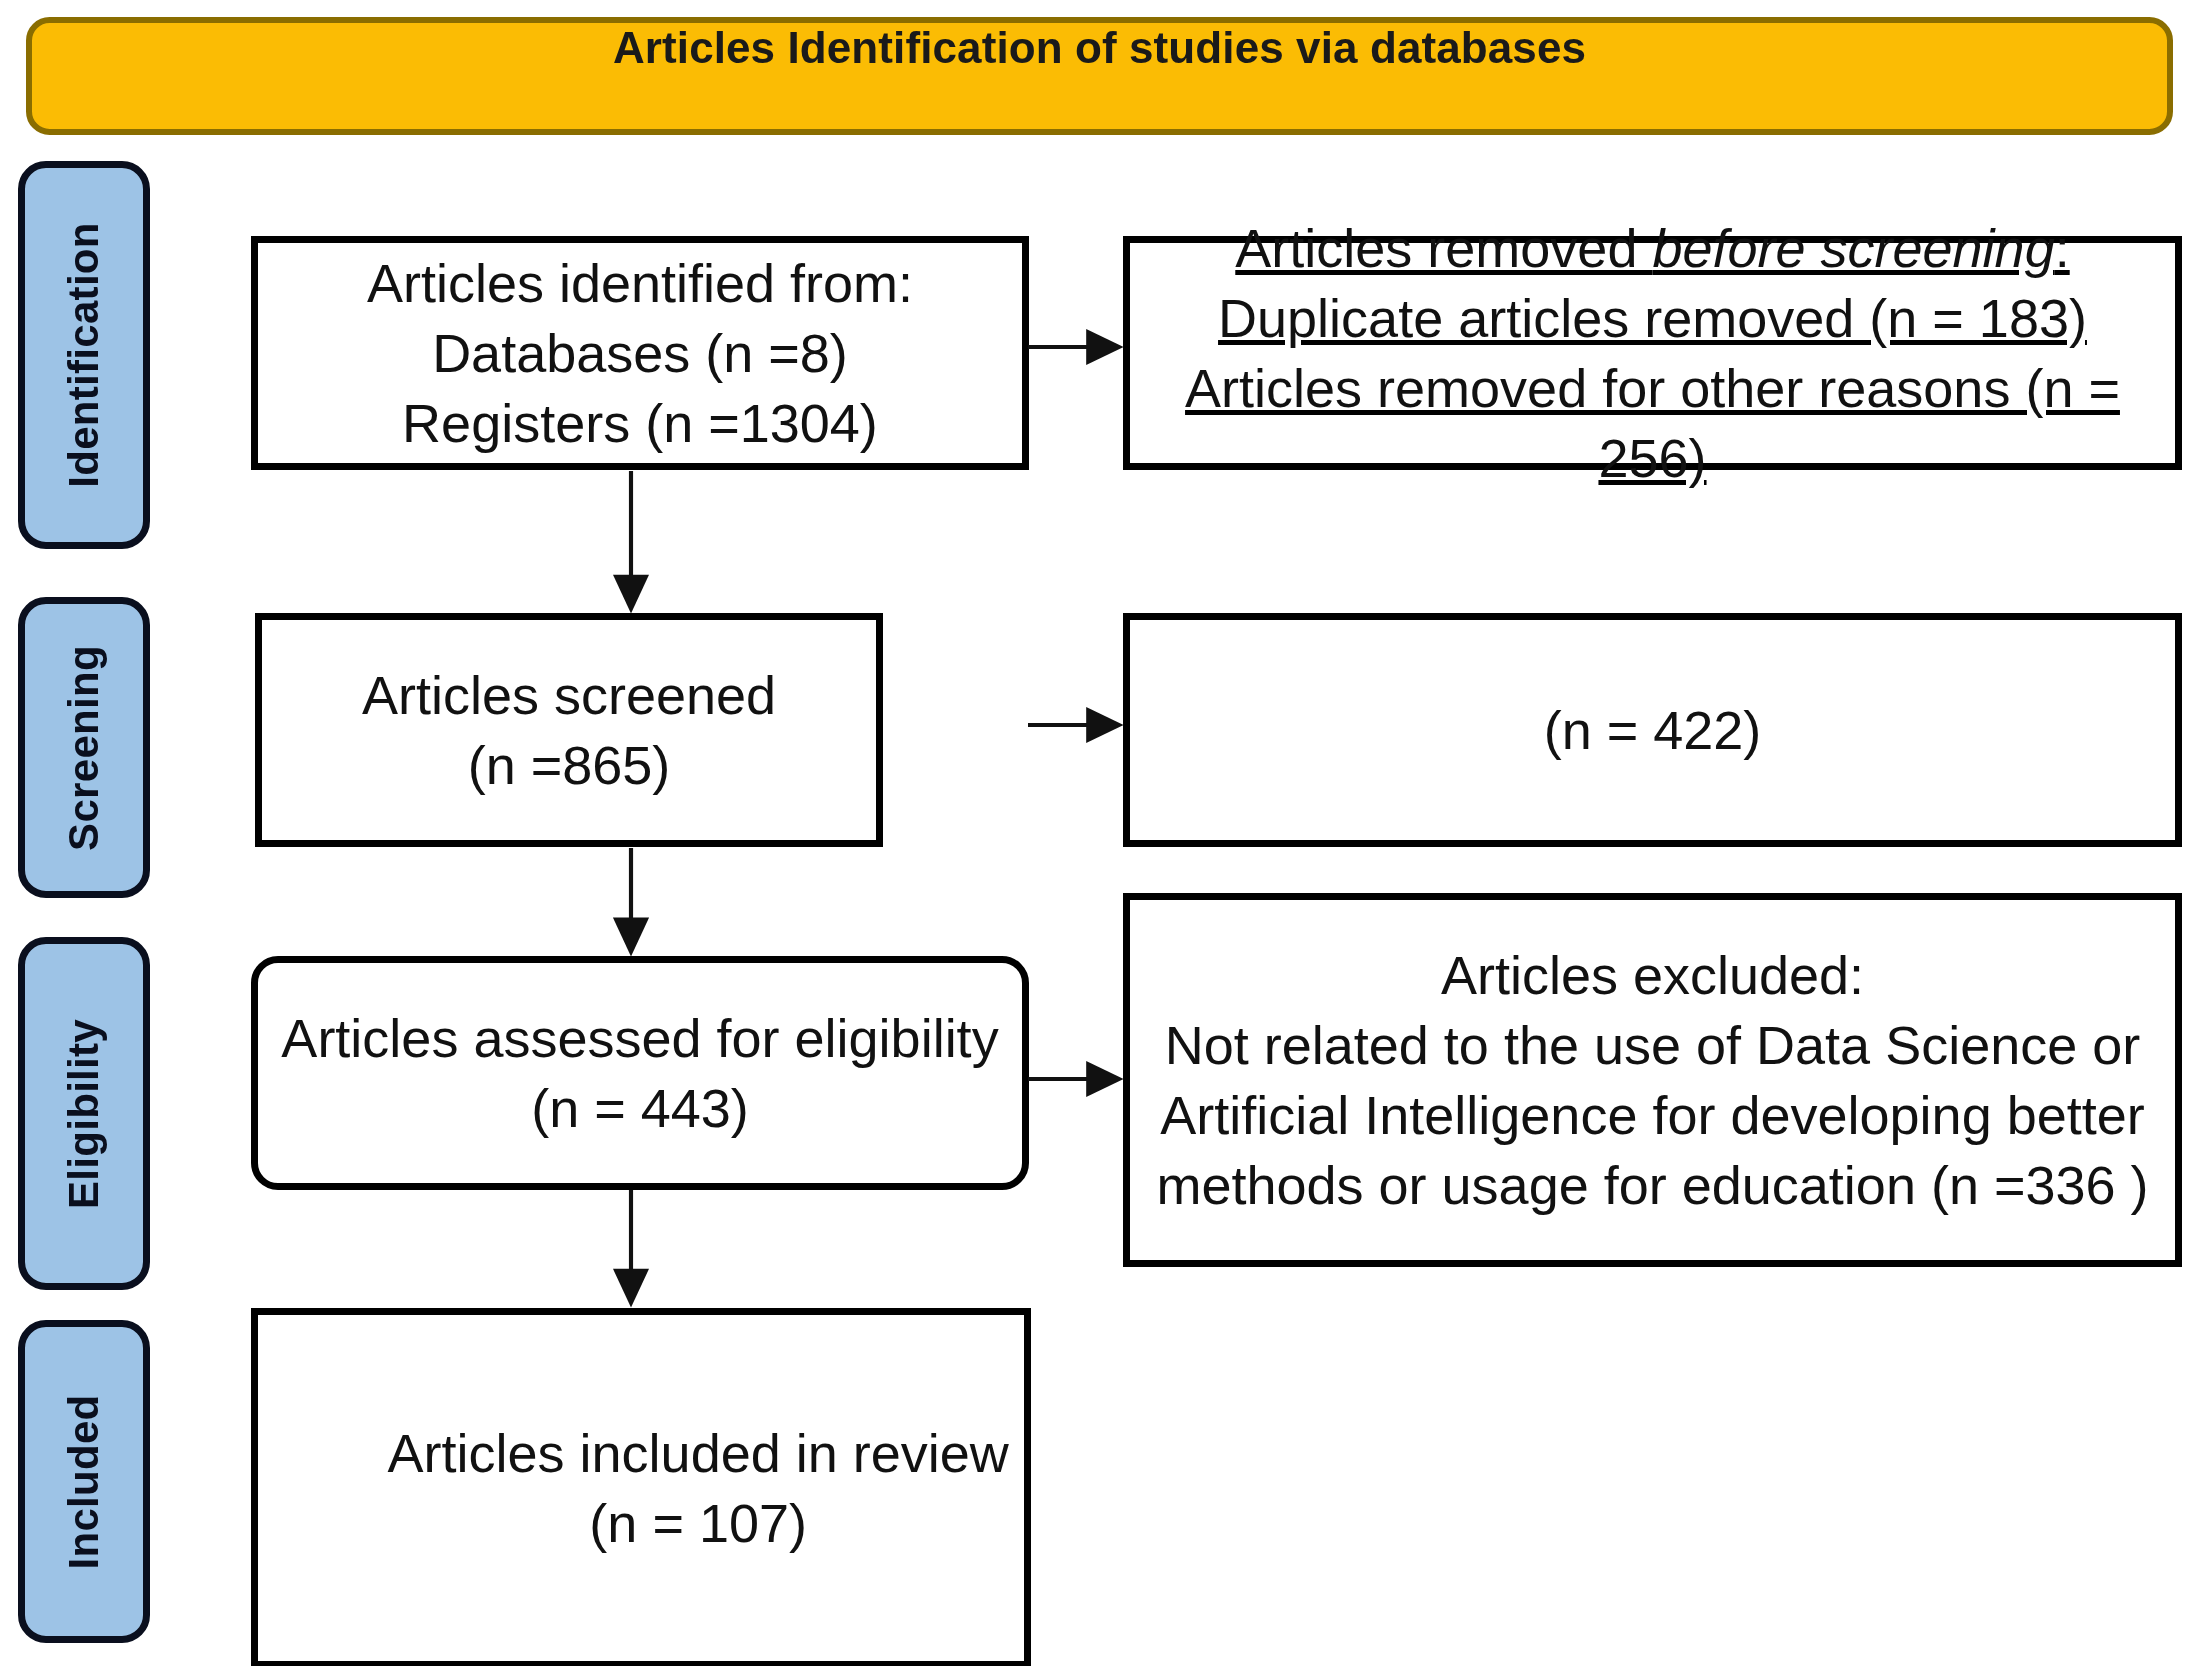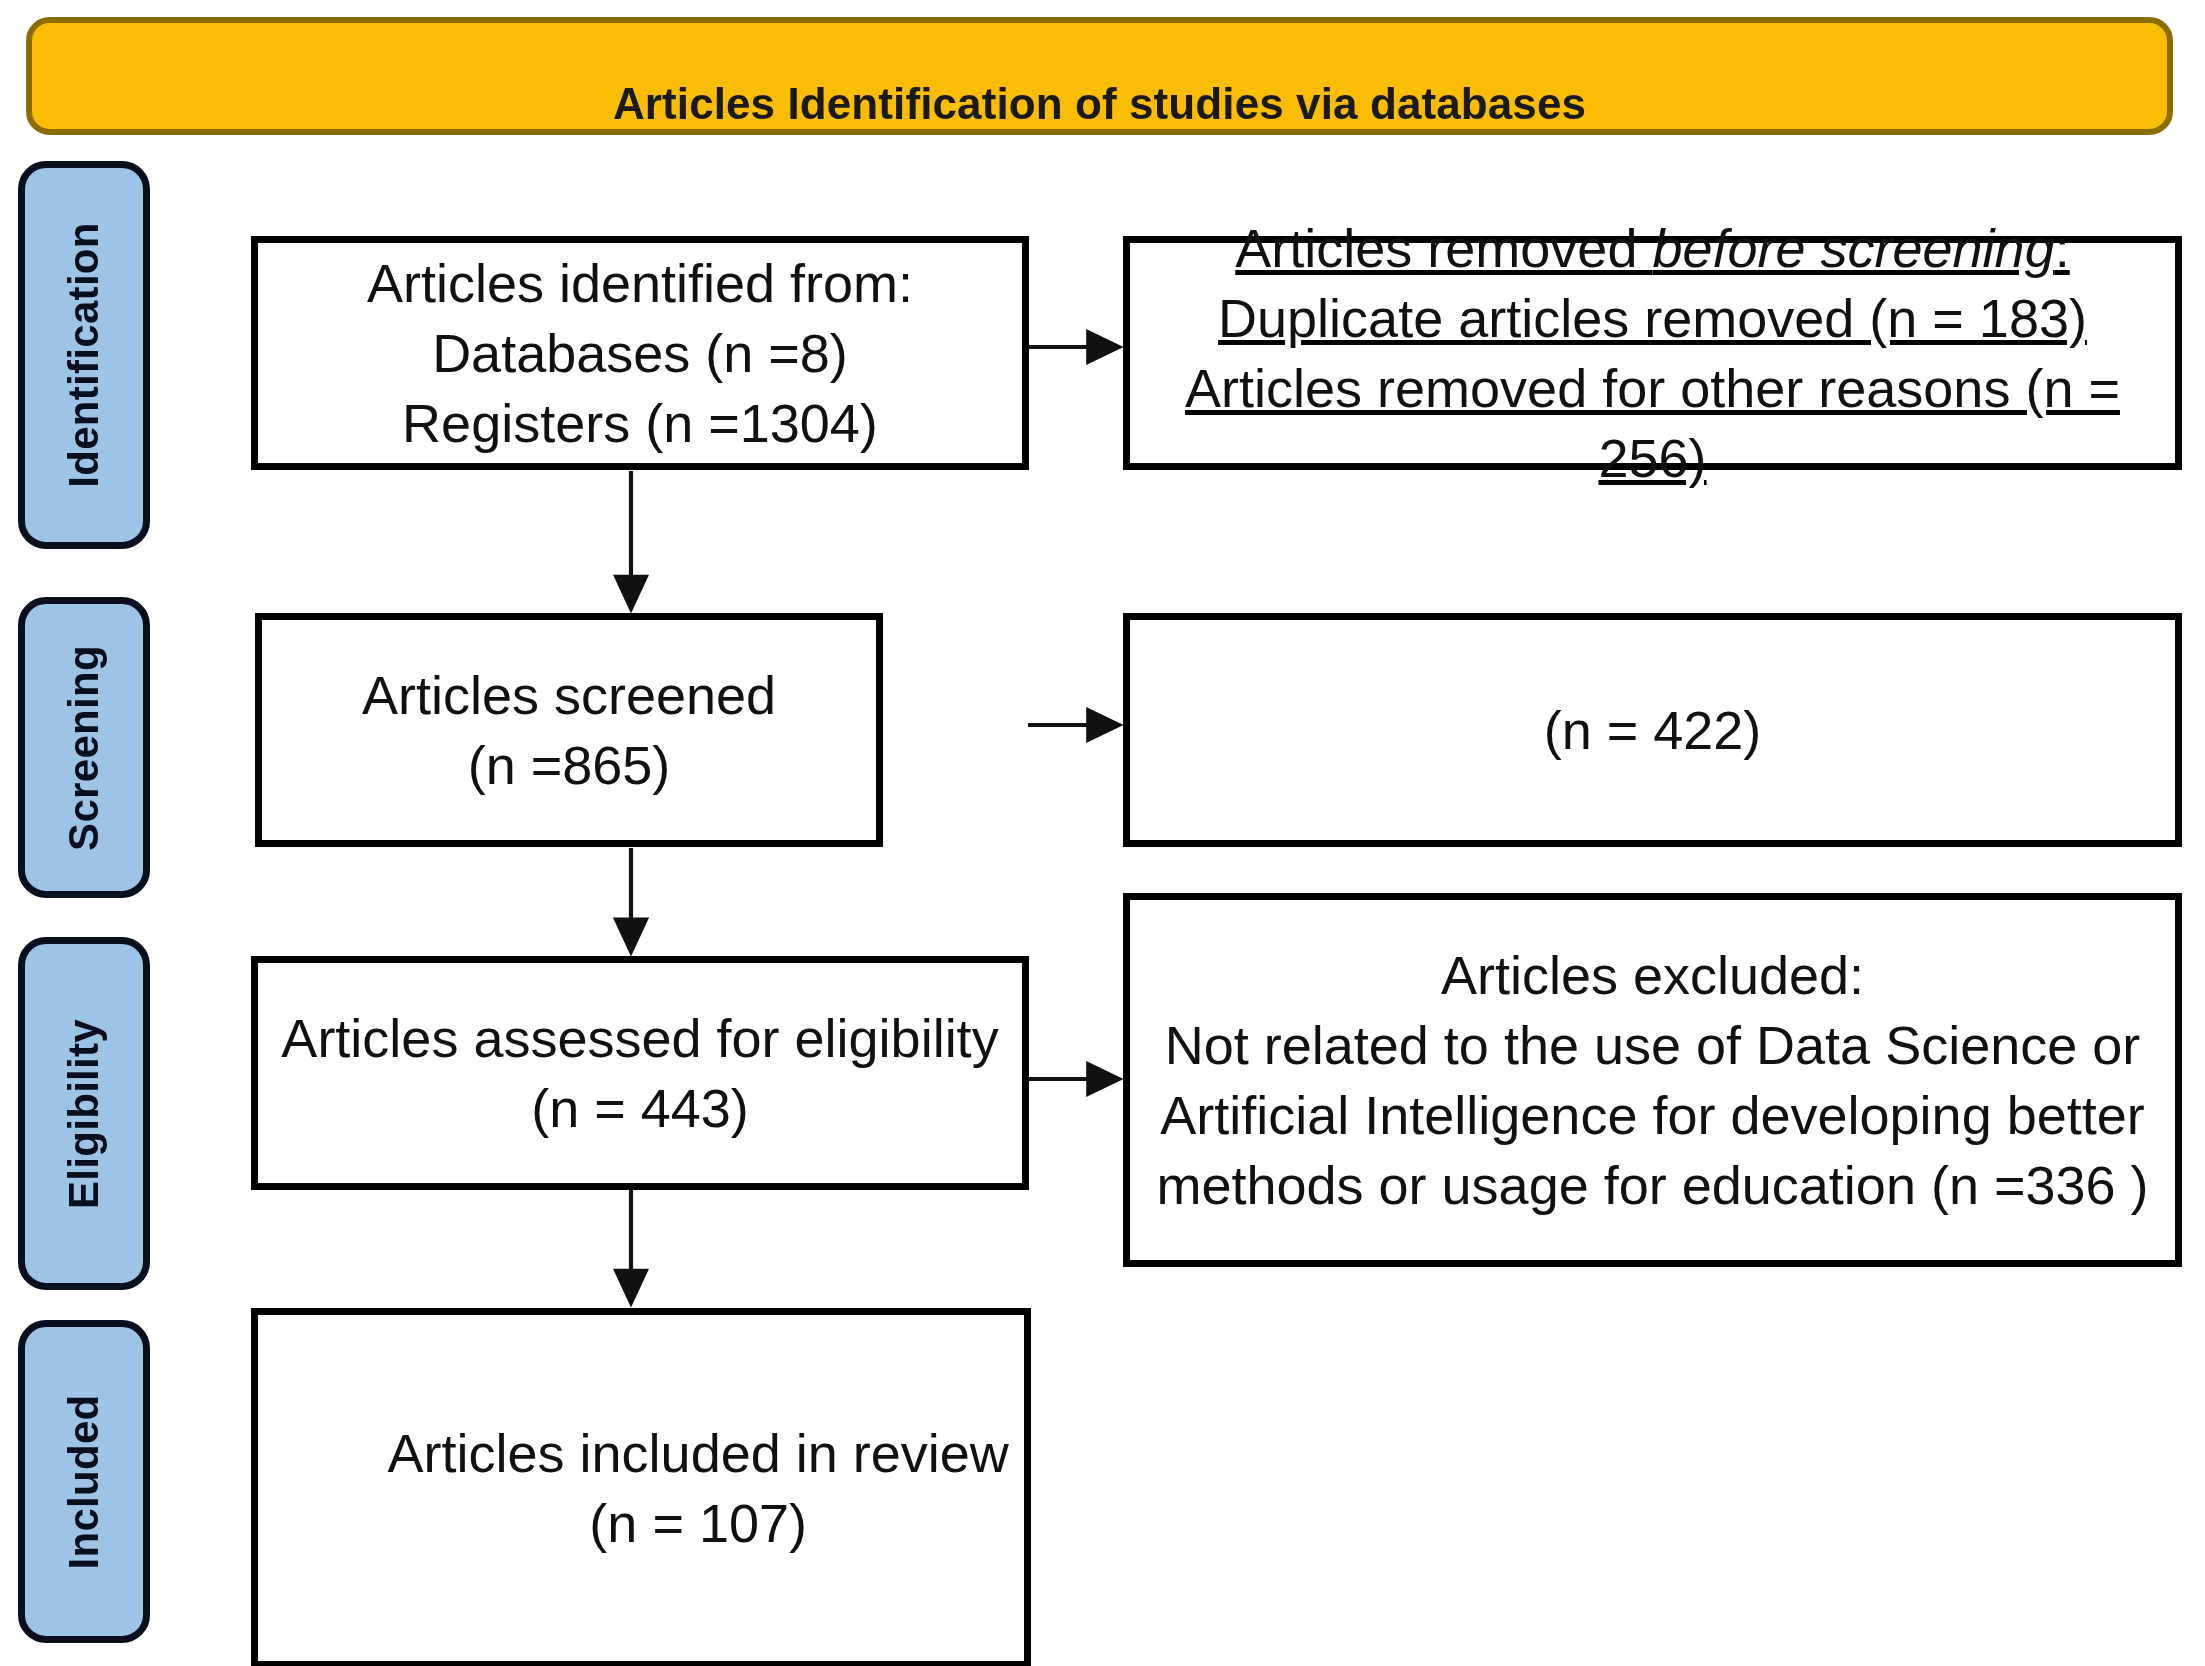--- a/index.html
+++ b/index.html
@@ -25,21 +25,21 @@
     position: absolute;
     left: 26px;
     top: 16.6px;
     width: 2147px;
     height: 118px;
     background: #FBBC04;
     border: 6.2px solid #8A6D00;
     border-radius: 23.6px;
     box-sizing: border-box;
     display: flex;
-    align-items: flex-end;
+    align-items: flex-start;
     justify-content: center;
   }
   .header-title {
     font-size: 44px;
     font-weight: bold;
     color: #1a1a1a;
     letter-spacing: 0.1px;
     text-align: center;
     white-space: nowrap;
   }
@@ -84,21 +84,21 @@
     font-size: 54px;
     line-height: 1.30;
     color: #111111;
   }
   .flow-box .box-text .ital { font-style: italic; }
 
   #box-identified       { left: 251px;  top: 236px;  width: 778px; height: 234px; }
   #box-removed          { left: 1123px; top: 236px;  width: 1059px; height: 234px; text-decoration: underline; }
   #box-screened         { left: 255px;  top: 613px;  width: 628px; height: 234px; }
   #box-excluded-screen  { left: 1123px; top: 613px;  width: 1059px; height: 234px; }
-  #box-assessed         { left: 251px;  top: 956px; width: 778px; height: 234px; }
+  #box-assessed         { left: 251px;  top: 956px; width: 778px; height: 234px; border-radius: 27px; }
   #box-excluded-elig    { left: 1123px; top: 893px; width: 1059px; height: 374px; }
   #box-included         { left: 251px;  top: 1308px; width: 780px; height: 360px; justify-content: flex-end; }
 
   
   .arrow {
     position: absolute;
     pointer-events: none;
   }
   .arrow svg { display: block; overflow: visible; }
 

